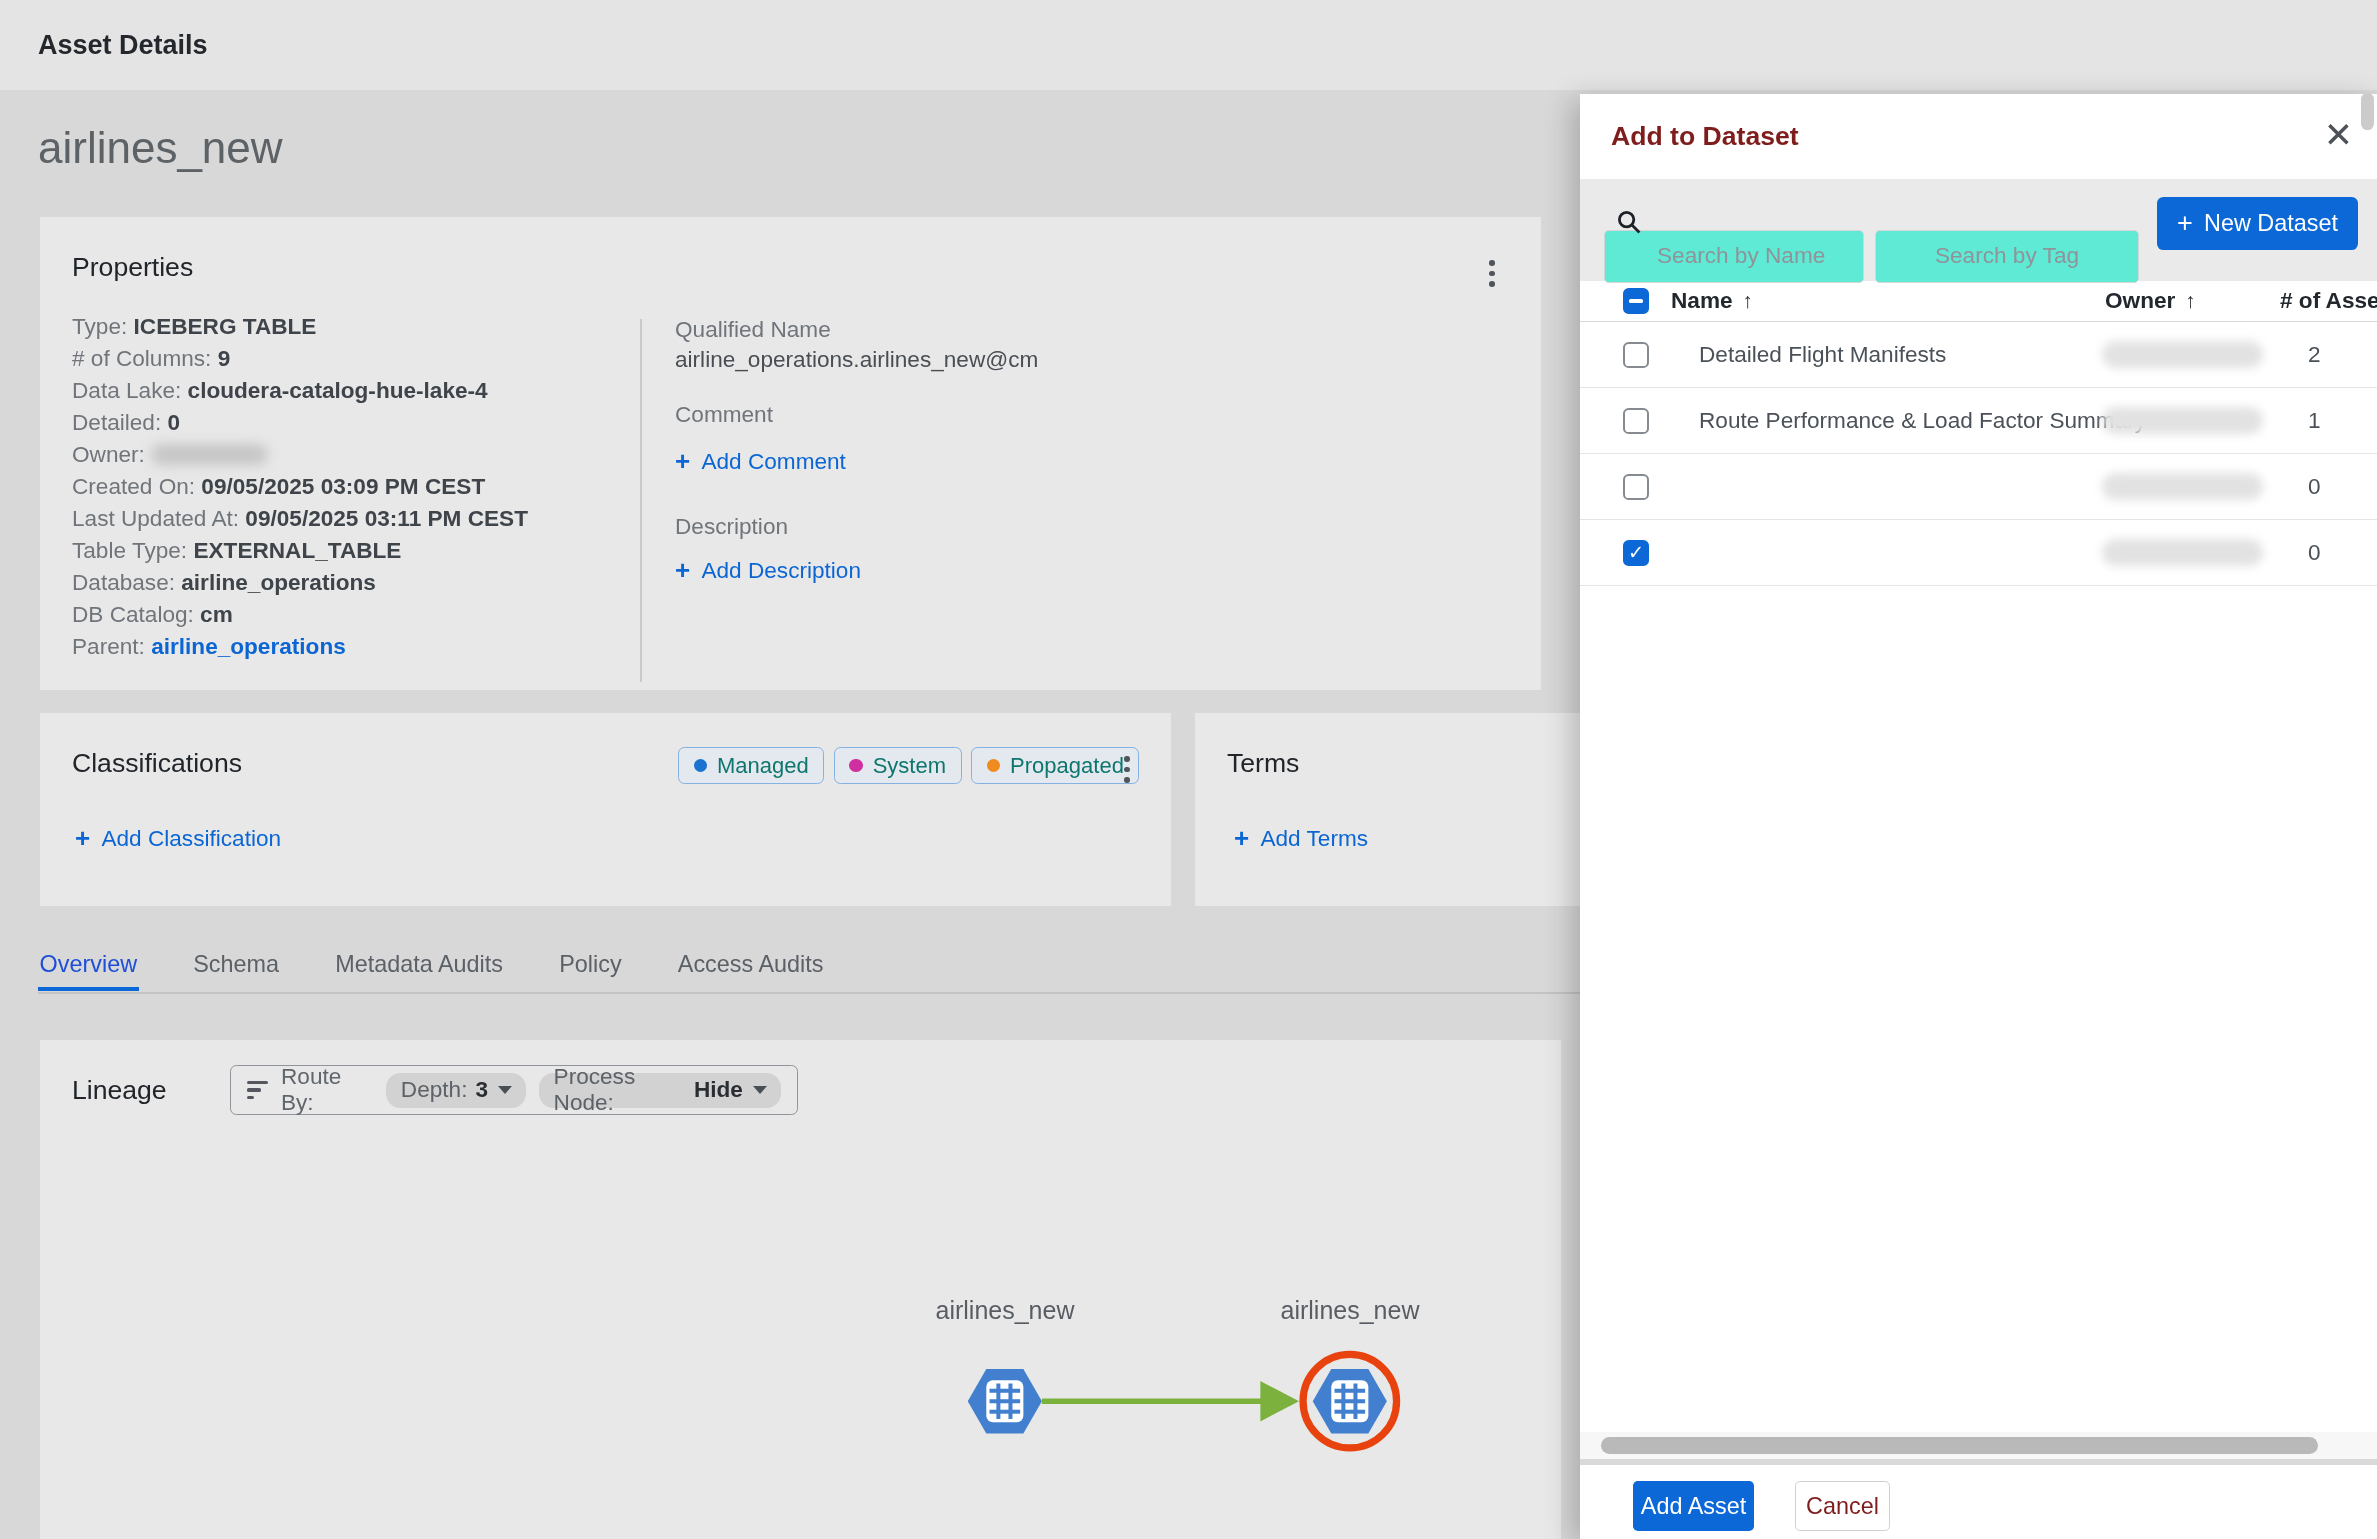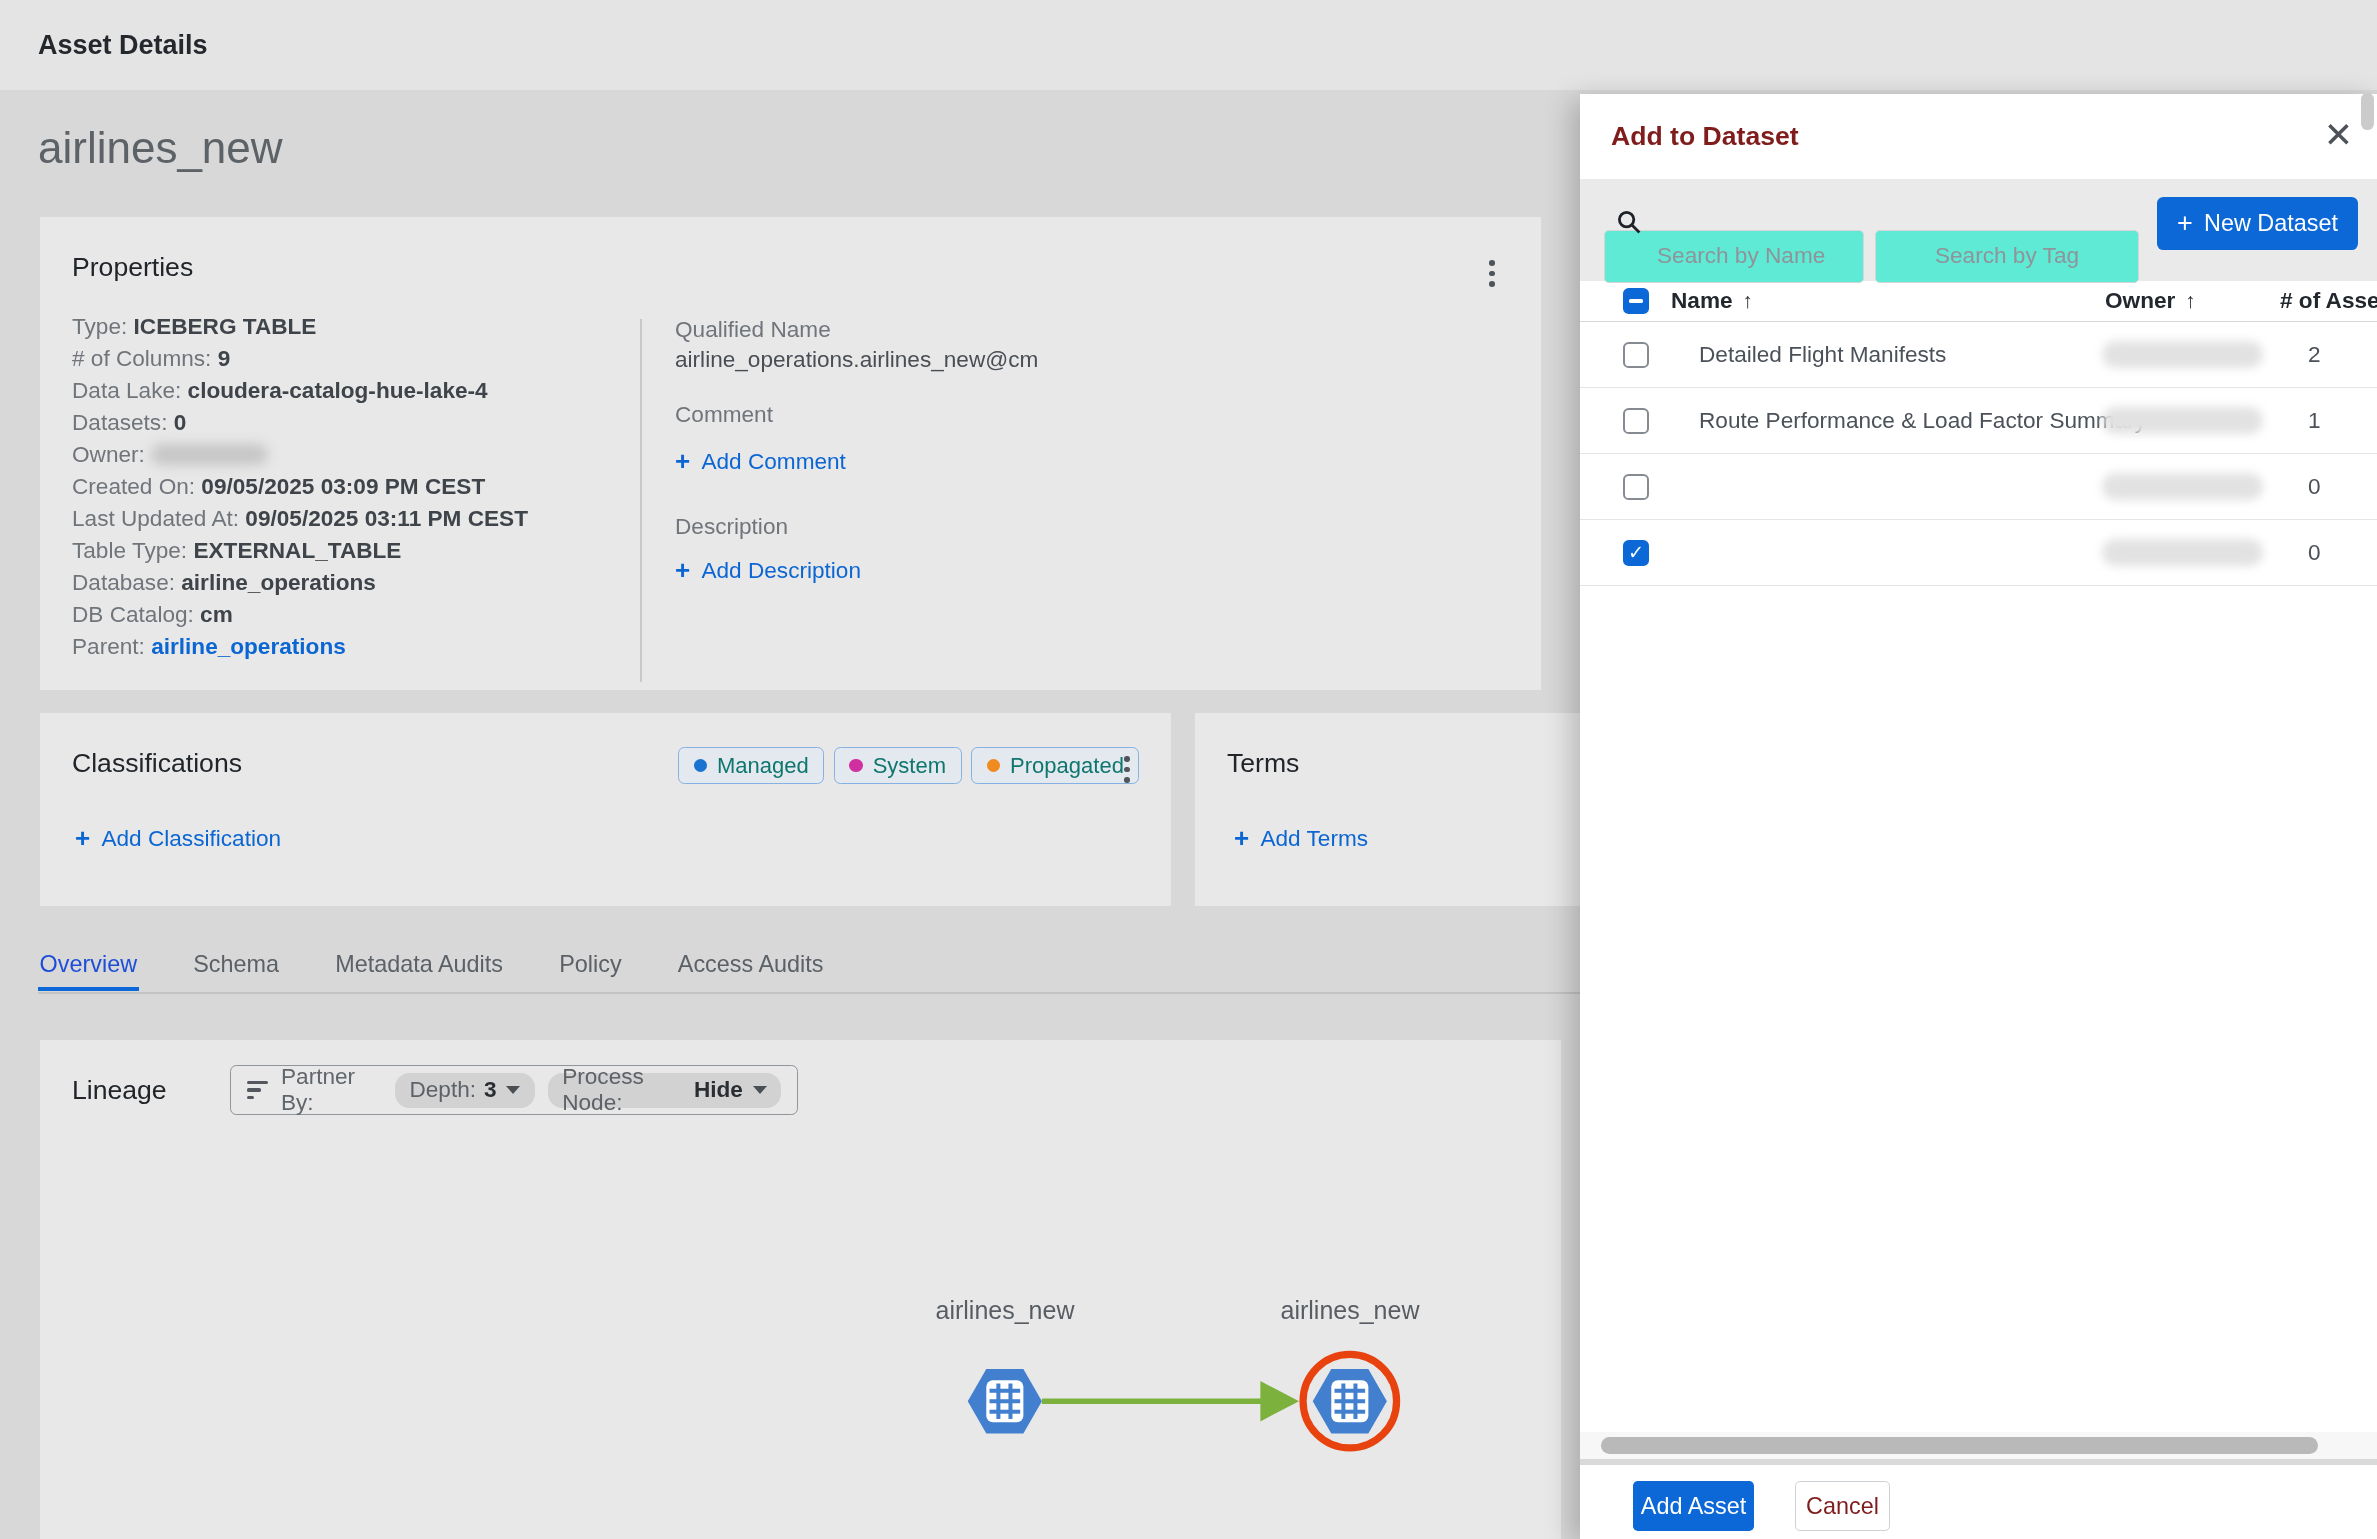--- a/index.html
+++ b/index.html
@@ -113,21 +113,21 @@
   <div class="kebab" style="right:40px; top:37px;">
       <i></i>
       <i></i>
       <i></i>
     </div>
 
   <div class="prop-col">
     <div><span class="lbl">Type:</span> <span class="val">ICEBERG TABLE</span></div>
     <div><span class="lbl"># of Columns:</span> <span class="val">9</span></div>
     <div><span class="lbl">Data Lake:</span> <span class="val">cloudera-catalog-hue-lake-4</span></div>
-    <div><span class="lbl">Datasets:</span> <span class="val">0</span></div>
+    <div><span class="lbl">Detailed:</span> <span class="val">0</span></div>
     <div><span class="lbl">Owner:</span> <span class="blur-blob"></span></div>
     <div><span class="lbl">Created On:</span> <span class="val">09/05/2025 03:09 PM CEST</span></div>
     <div><span class="lbl">Last Updated At:</span> <span class="val">09/05/2025 03:11 PM CEST</span></div>
     <div><span class="lbl">Table Type:</span> <span class="val">EXTERNAL_TABLE</span></div>
     <div><span class="lbl">Database:</span> <span class="val">airline_operations</span></div>
     <div><span class="lbl">DB Catalog:</span> <span class="val">cm</span></div>
     <div><span class="lbl">Parent:</span> <span class="val link">airline_operations</span></div>
   </div>
 
   <div class="vdivider"></div>
@@ -192,21 +192,21 @@
 
 <section class="card" id="lineage">
   <h2>Lineage</h2>
 
   <div class="filterbar">
     <span class="filter-icon">
         <i></i>
         <i></i>
         <i></i>
       </span>
-    <span class="filter-label">Partner By:</span>
+    <span class="filter-label">Route By:</span>
     <div class="pill">
       <span>Depth:</span>
         <b>3</b>
       <span class="caret"></span>
     </div>
     <div class="pill">
       <span>Process Node:</span>
         <b>Hide</b>
       <span class="caret"></span>
     </div>

